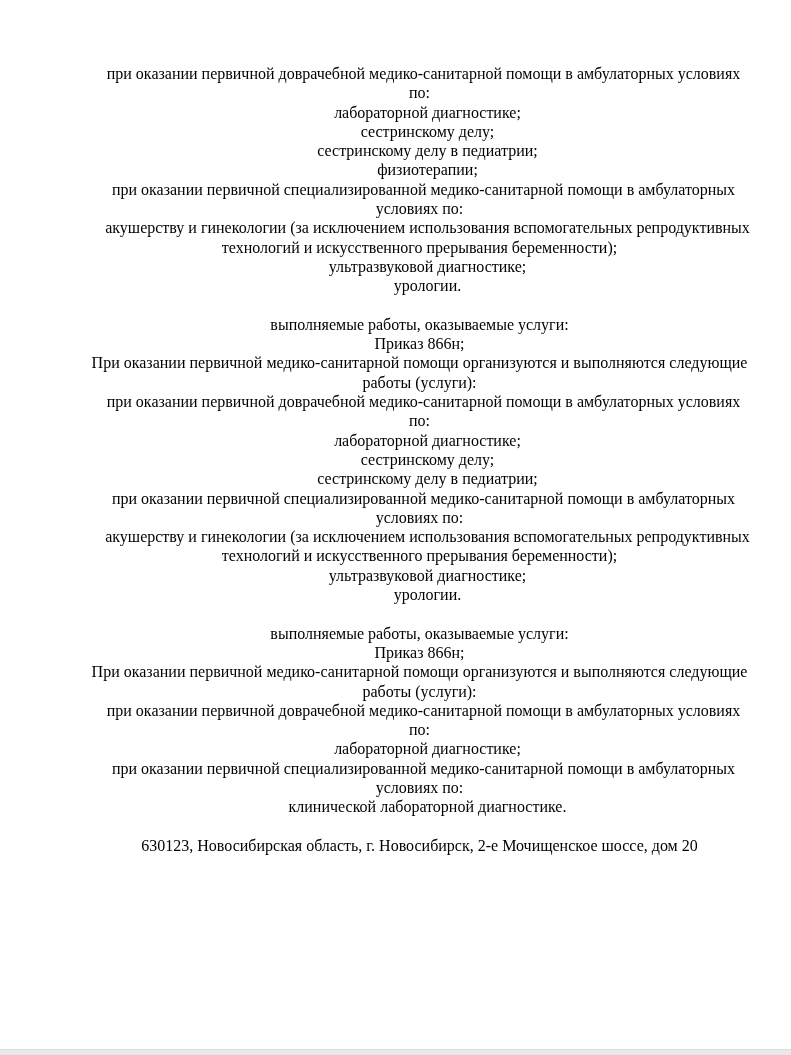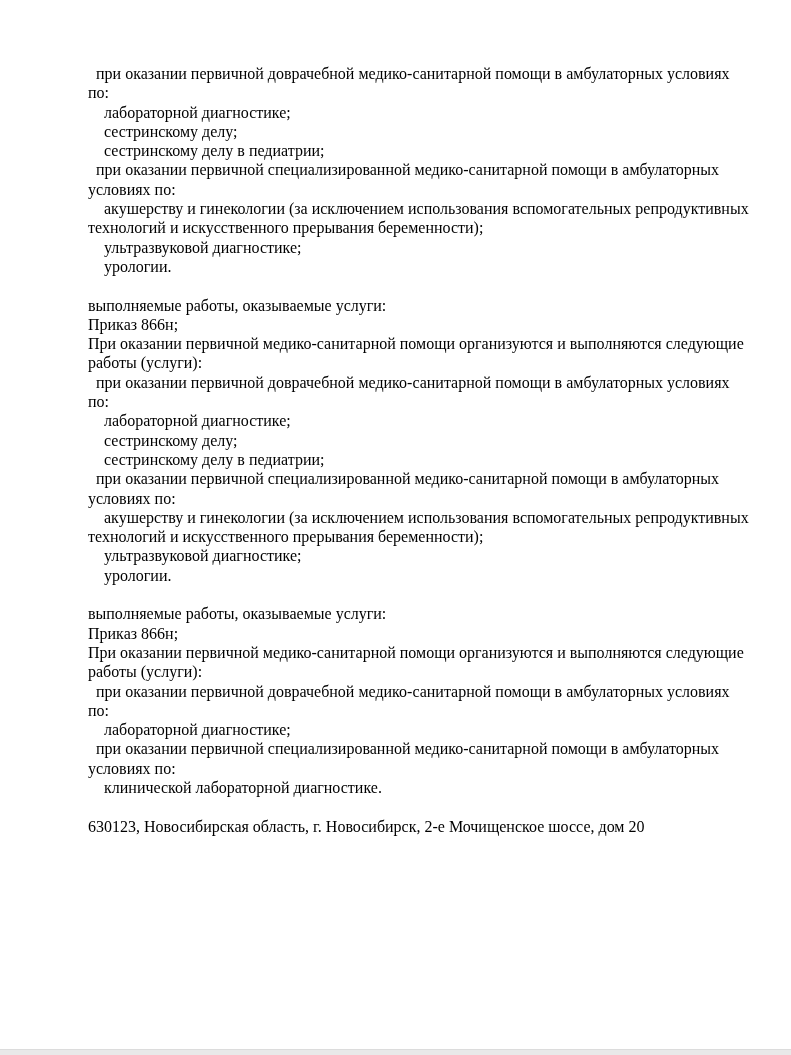--- a/index.html
+++ b/index.html
@@ -15,20 +15,21 @@
     font-size: 16px;
     overflow: hidden;
     position: relative;
   }
   .document {
     padding: 64px 40px 0 88px;
   }
   .line {
     line-height: 19.3px;
     white-space: pre;
+    text-align: center;
   }
   .indent-0 { padding-left: 0; }
   .indent-1 { padding-left: 8px; }
   .indent-2 { padding-left: 16px; font-family: Liberation Serif, serif; }
   .section + .section { margin-top: 19.3px; }
   .footer-bar {
     position: absolute;
     left: 0;
     right: 0;
     bottom: 0;
@@ -40,20 +41,21 @@
 </head>
 <body>
 
 <div class="document">
     <div class="section">
       <div class="line indent-1">при оказании первичной доврачебной медико-санитарной помощи в амбулаторных условиях</div>
       <div class="line indent-0">по:</div>
       <div class="line indent-2">лабораторной диагностике;</div>
       <div class="line indent-2">сестринскому делу;</div>
       <div class="line indent-2">сестринскому делу в педиатрии;</div>
+      <div class="line indent-2">физиотерапии;</div>
       <div class="line indent-1">при оказании первичной специализированной медико-санитарной помощи в амбулаторных</div>
       <div class="line indent-0">условиях по:</div>
       <div class="line indent-2">акушерству и гинекологии (за исключением использования вспомогательных репродуктивных</div>
       <div class="line indent-0">технологий и искусственного прерывания беременности);</div>
       <div class="line indent-2">ультразвуковой диагностике;</div>
       <div class="line indent-2">урологии.</div>
     </div>
     <div class="section">
       <div class="line indent-0">выполняемые работы, оказываемые услуги:</div>
       <div class="line indent-0">Приказ 866н;</div>

